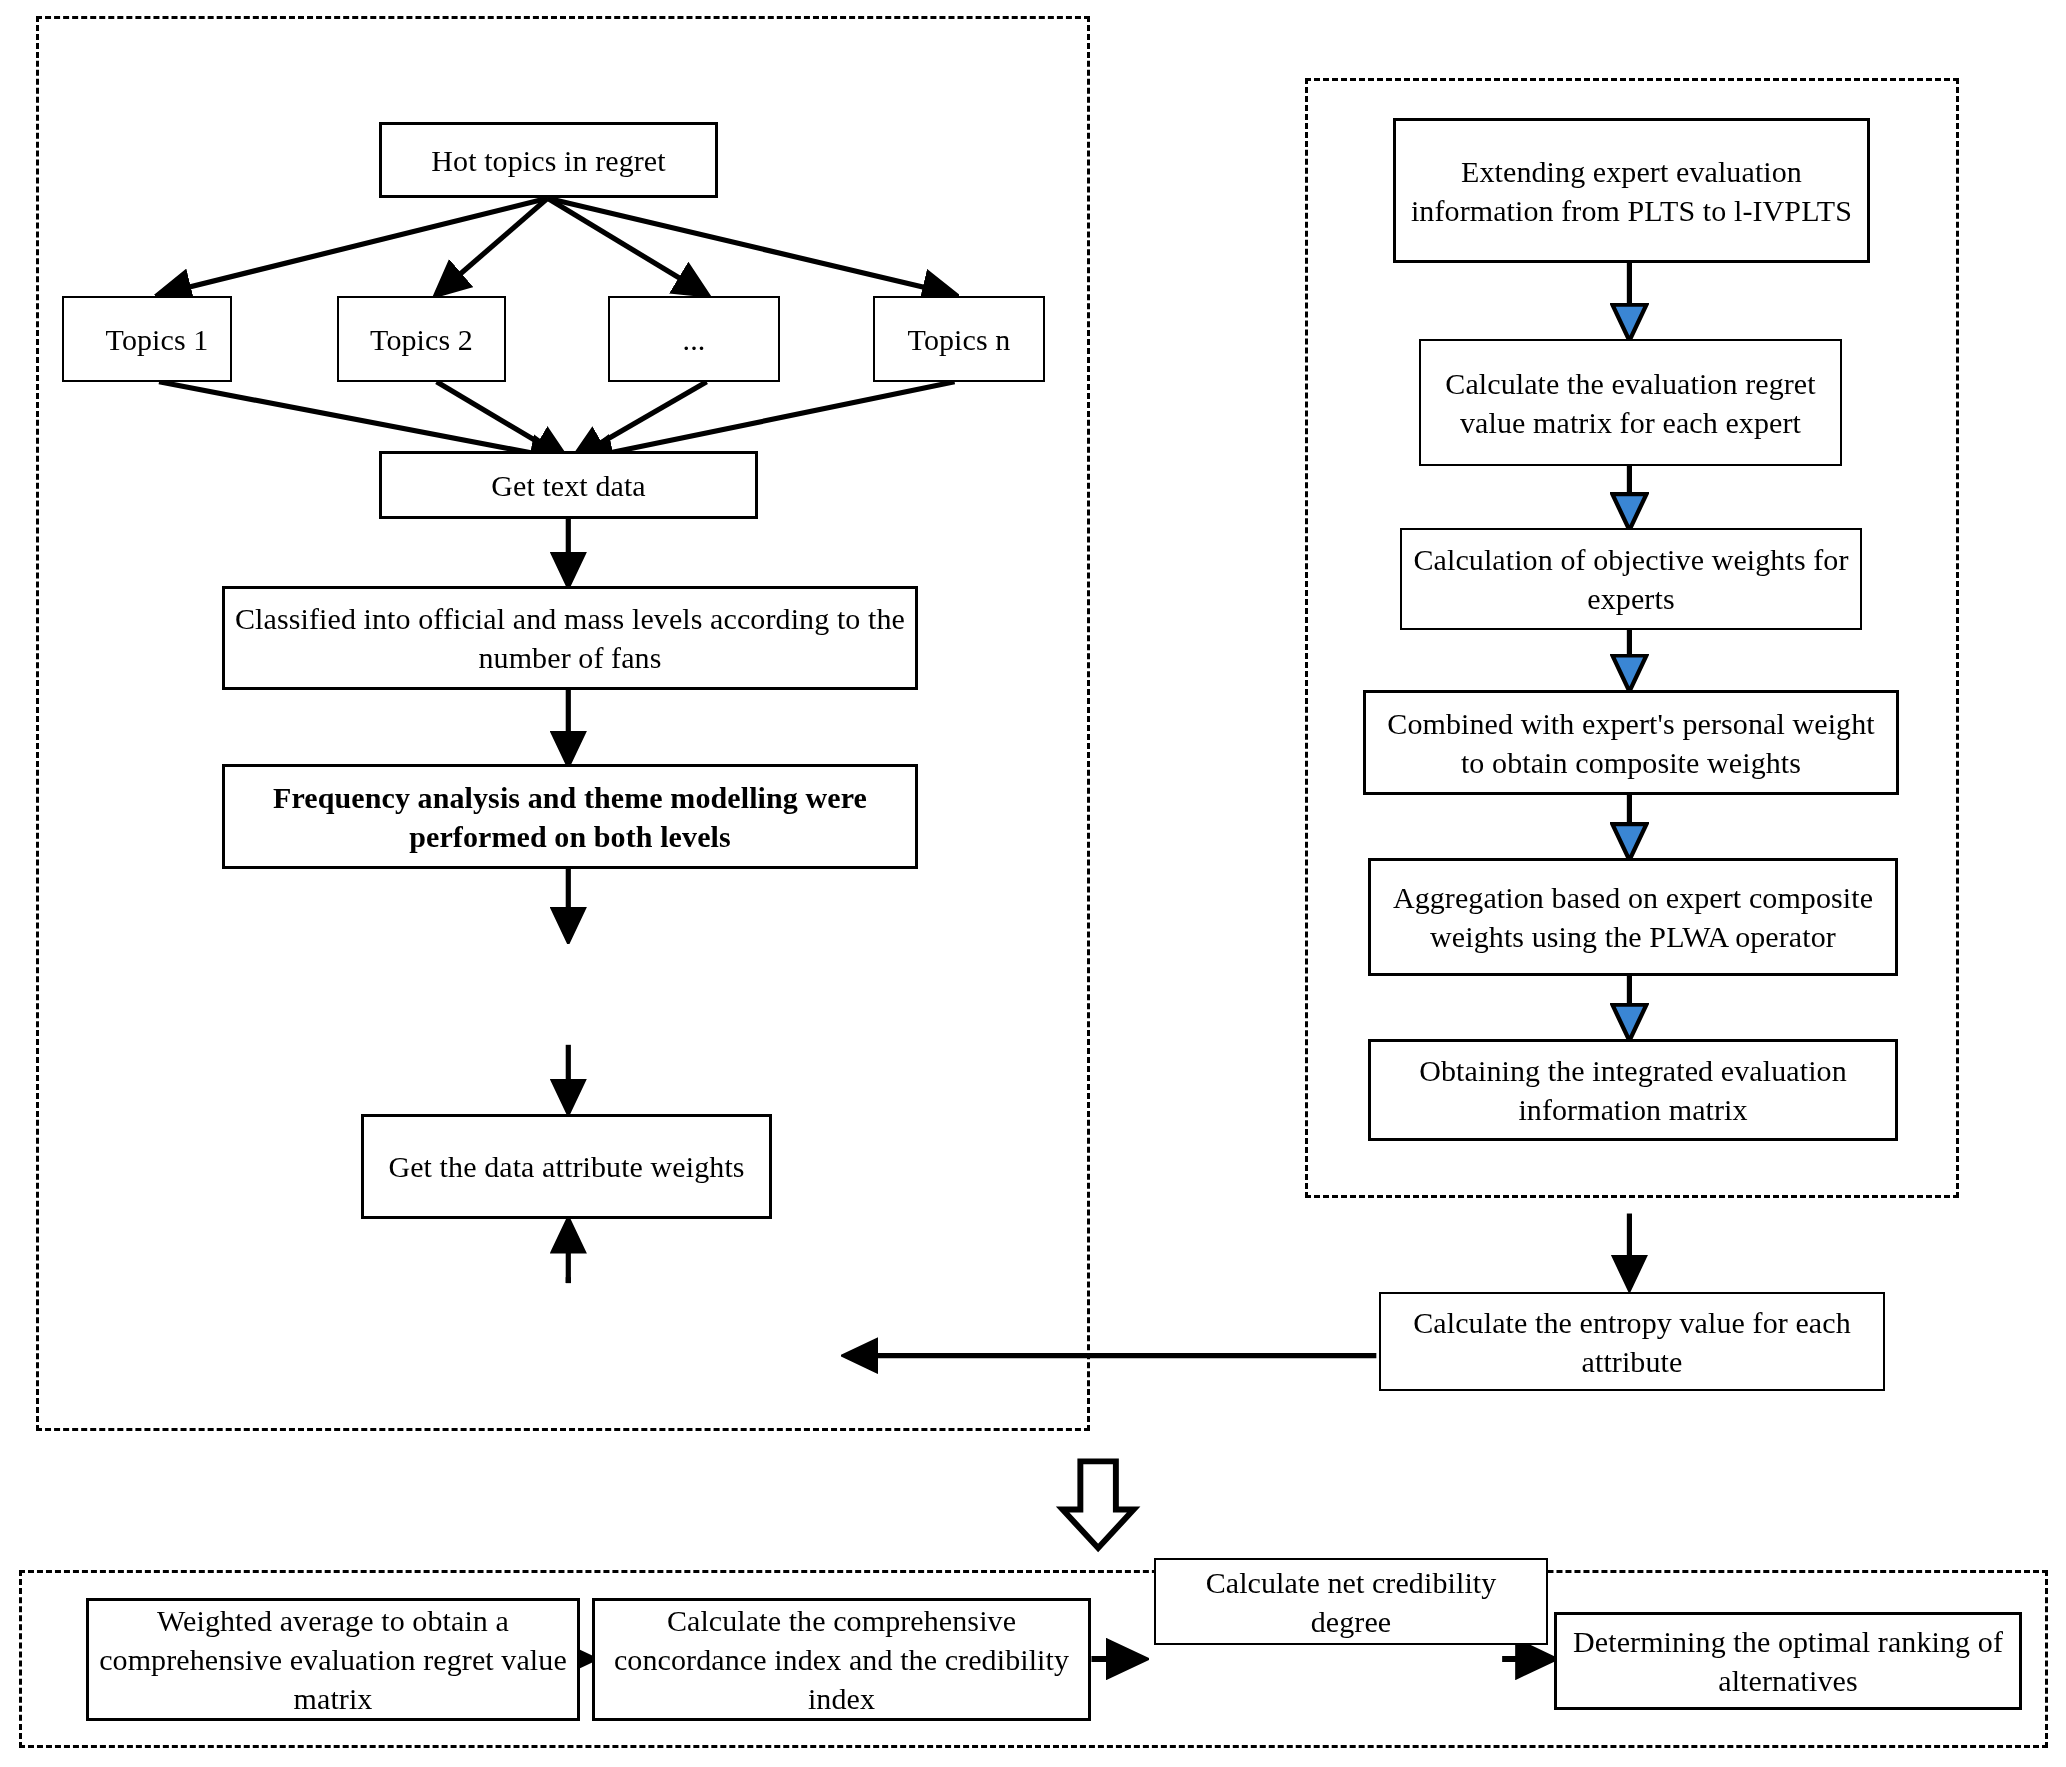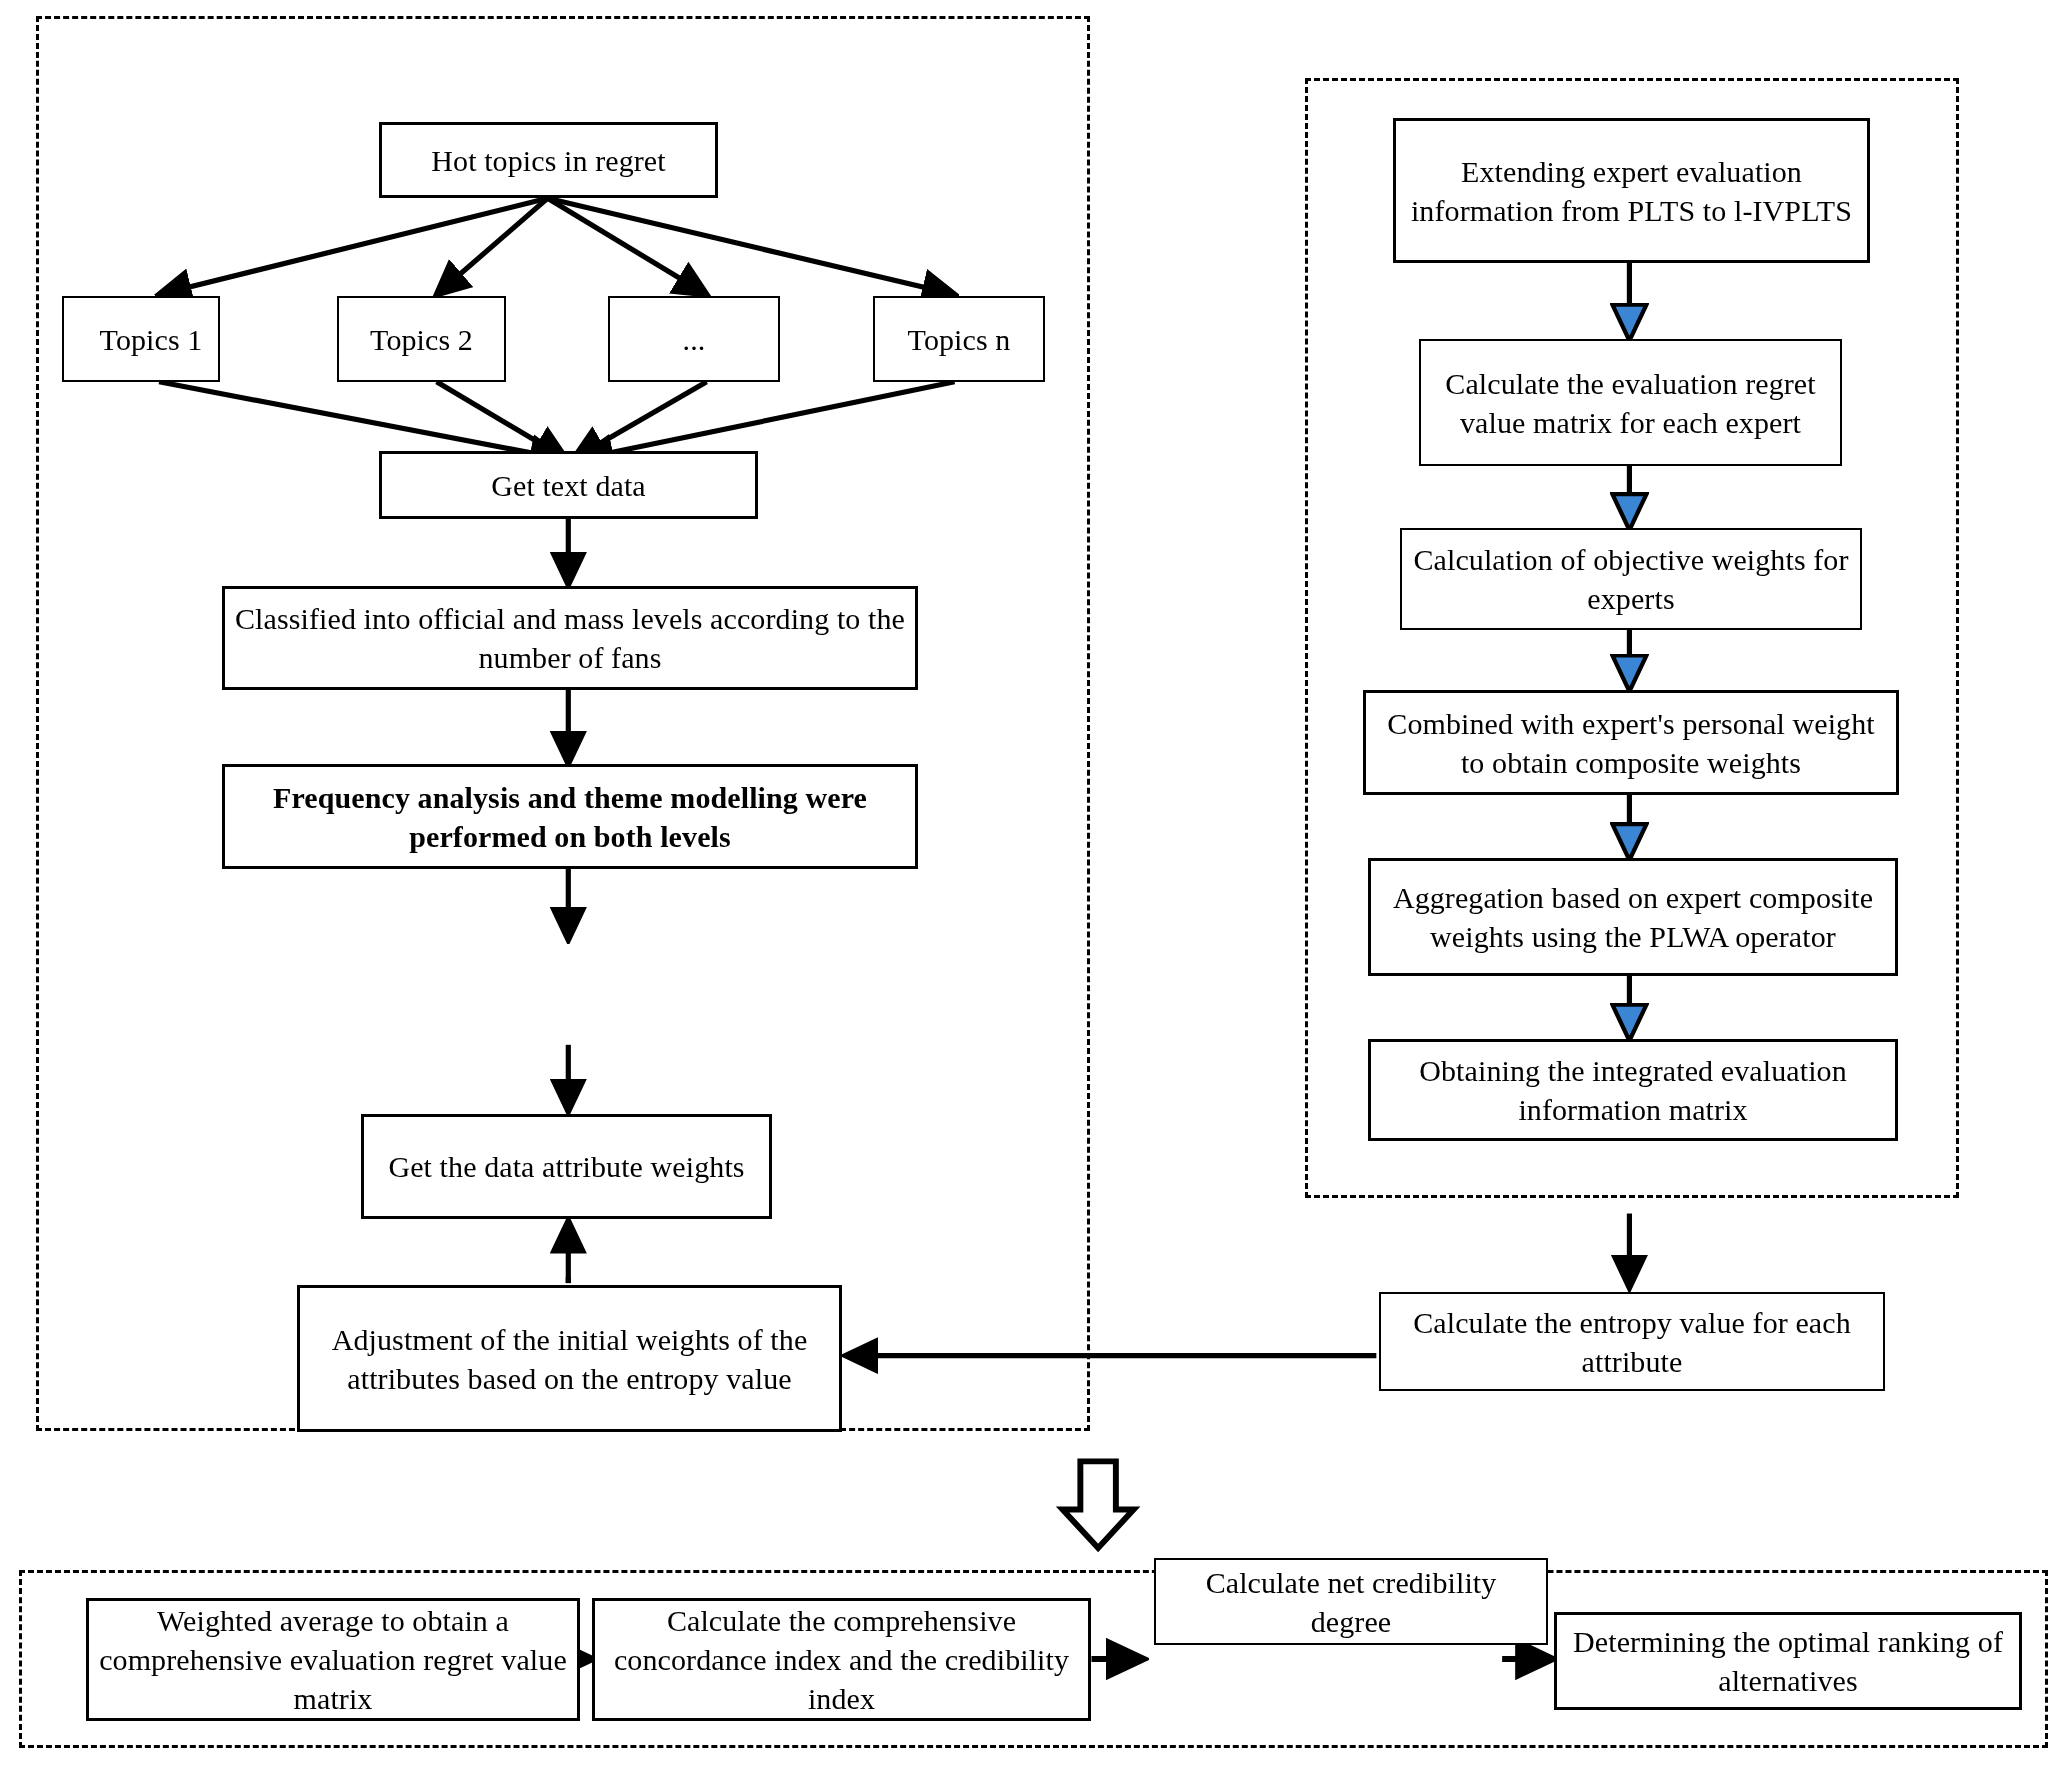--- a/index.html
+++ b/index.html
@@ -84,21 +84,21 @@
   </svg>
 
   <div class="panel" style="left:36px;top:16.3px;width:1054px;height:1415px;"></div>
   <div class="panel" style="left:1305px;top:78px;width:654px;height:1120px;"></div>
   <div class="panel" style="left:18.5px;top:1570px;width:2029px;height:178px;"></div>
 
   <div class="node" style="left:379px;top:122px;width:339px;height:76px;">
     <span class="lbl">Hot topics in regret</span>
   </div>
 
-  <div class="node thin small" style="left:62px;top:296px;width:158px;height:86px;padding-left:20px;">
+  <div class="node thin small" style="left:62px;top:296px;width:170px;height:86px;padding-left:20px;">
     <span class="lbl">Topics 1</span>
   </div>
   <div class="node thin small" style="left:337px;top:296px;width:169px;height:86px;">
     <span class="lbl">Topics 2</span>
   </div>
   <div class="node thin small" style="left:608px;top:296px;width:172px;height:86px;">
     <span class="lbl">...</span>
   </div>
   <div class="node thin small" style="left:873px;top:296px;width:172px;height:86px;">
     <span class="lbl">Topics n</span>
@@ -114,23 +114,20 @@
 
   <div class="node" style="left:222px;top:764px;width:696px;height:105px;font-weight:bold;">
     <span class="lbl">Frequency analysis and theme modelling were performed on both levels</span>
   </div>
 
 
   <div class="node" style="left:361px;top:1114px;width:411px;height:105px;">
     <span class="lbl">Get the data attribute weights</span>
   </div>
 
-  <div class="node" style="left:297px;top:1285px;width:545px;height:147px;">
-    <span class="lbl">Adjustment of the initial weights of the attributes based on the entropy value</span>
-  </div>
 
   <div class="node" style="left:1393px;top:118px;width:477px;height:145px;">
     <span class="lbl">Extending expert evaluation information from PLTS to l-IVPLTS</span>
   </div>
 
   <div class="node thin" style="left:1419px;top:339px;width:423px;height:127px;">
     <span class="lbl">Calculate the evaluation regret value matrix for each expert</span>
   </div>
 
   <div class="node thin" style="left:1400px;top:528px;width:462px;height:102px;">

